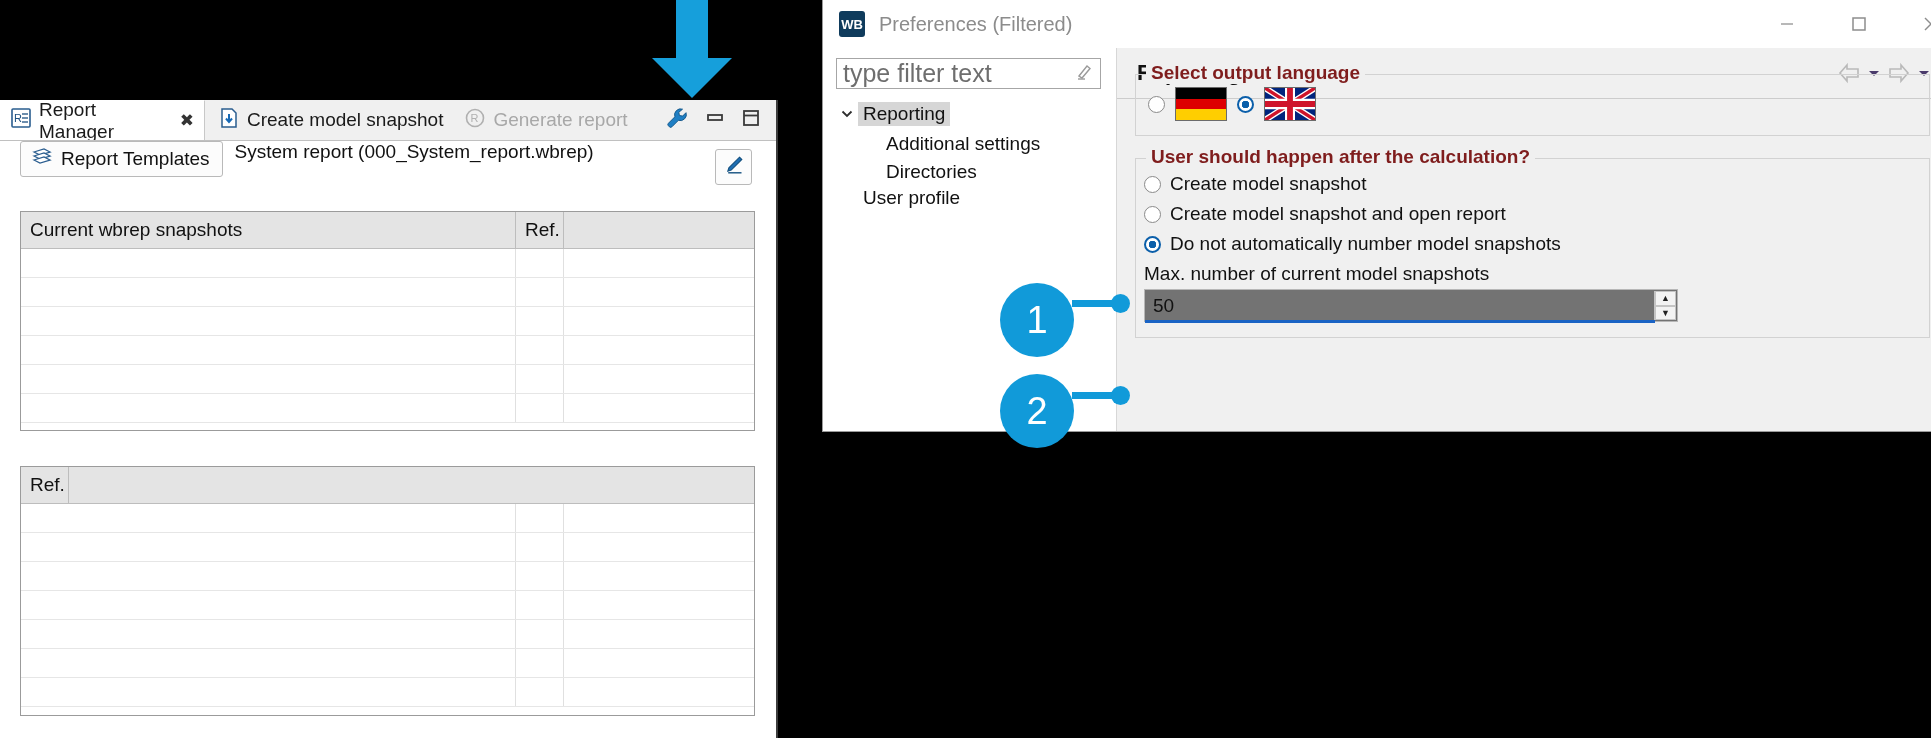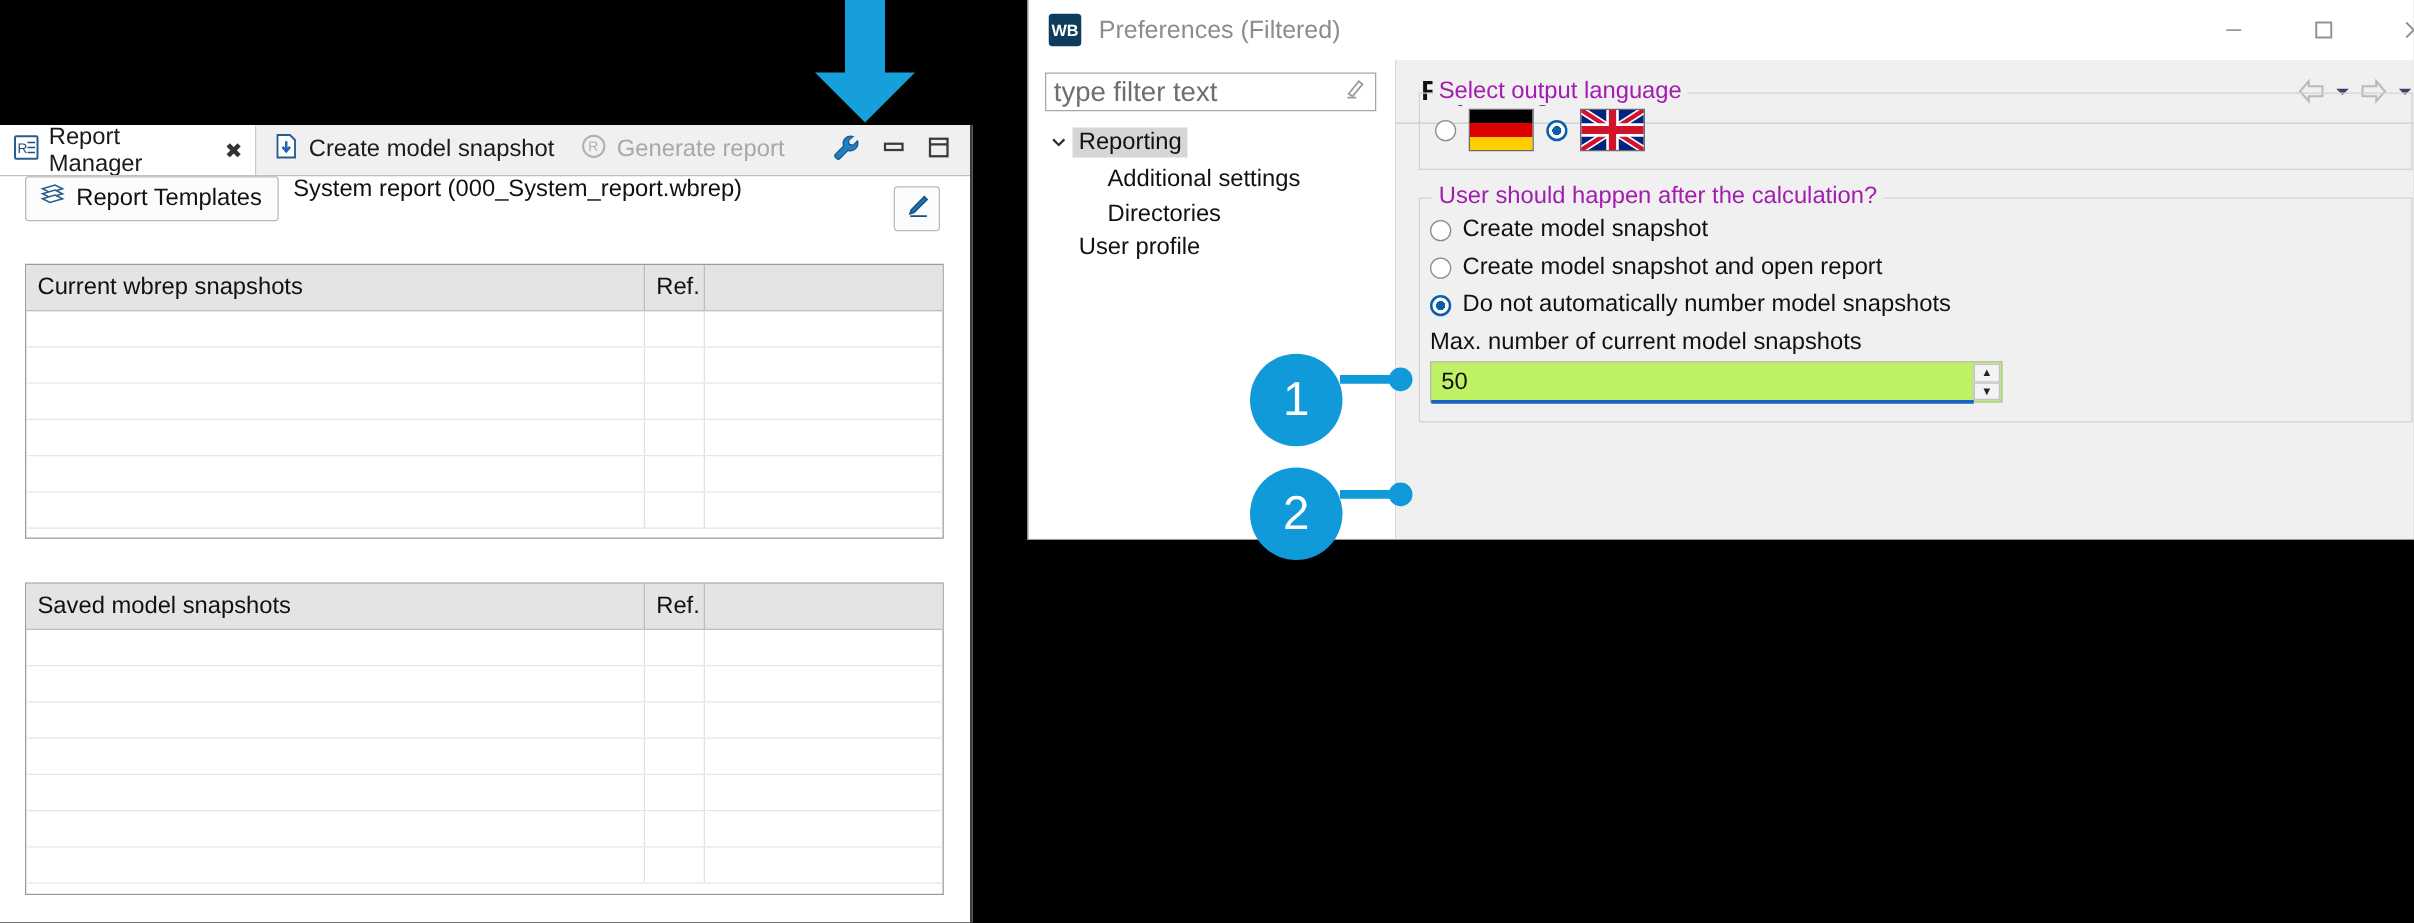--- a/index.html
+++ b/index.html
@@ -267,21 +267,21 @@
     width: 265px; height: 31px;
     border: 1px solid #a6a6a6;
     background: #ffffff;
     box-sizing: border-box;
     display: flex;
     align-items: center;
     padding: 0 6px;
   }
   #filter-text {
     flex: 1;
-    font-size: 22px;
+    font-size: 25px;
     color: #6e6e6e;
   }
   .tree {
     position: absolute;
     left: 13px;
     top: 52px;
     right: 8px;
     font-size: 19px;
     color: #111;
   }
@@ -337,21 +337,22 @@
     border: 1px solid #d2d2d2;
     box-sizing: border-box;
   }
   .group-title {
     position: absolute;
     top: -13px;
     left: 10px;
     background: #f0f0f0;
     padding: 0 5px;
     font-size: 19px;
-    color: #a21caf;
+    color: #7f1d1d;
+    font-weight: bold;
   }
   #group-lang {
     left: 18px; top: 26px;
     width: 795px; height: 62px;
   }
   #group-calc {
     left: 18px; top: 110px;
     width: 795px; height: 180px;
   }
 
@@ -389,22 +390,22 @@
     box-sizing: border-box;
     flex: 0 0 auto;
   }
   .flag-de {
     background: linear-gradient(to bottom,
       #000000 0 33.3%, #dd0000 33.3% 66.6%, #ffce00 66.6% 100%);
   }
 
   .spin-wrap {
     position: relative;
-    width: 458px; height: 33px;
-    background: #bef264;
+    width: 534px; height: 33px;
+    background: #737373;
     border: 1px solid #b7b7b7;
     box-sizing: border-box;
     display: flex;
     align-items: center;
   }
   .spin-wrap::after {
     content: "";
     position: absolute;
     left: 0; right: 22px; bottom: -2px;
     height: 3px;
@@ -581,21 +582,20 @@
           <div class="snap-row">
               <div class="cell c0"></div>
               <div class="cell c1"></div>
               <div class="cell c2"></div>
             </div>
         </div>
       </div>
 
       <div class="snap-table" id="table-saved">
         <div class="snap-head">
-          <div class="cell c0">Saved model snapshots</div>
           <div class="cell c1">Ref.</div>
           <div class="cell c2"></div>
         </div>
         <div class="snap-rows">
           <div class="snap-row">
               <div class="cell c0"></div>
               <div class="cell c1"></div>
               <div class="cell c2"></div>
             </div>
           <div class="snap-row">

